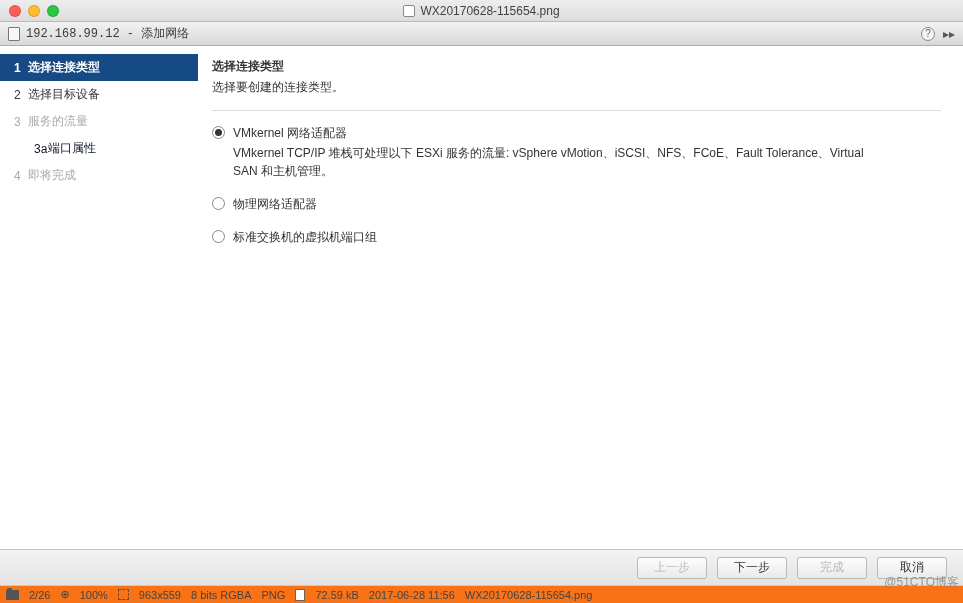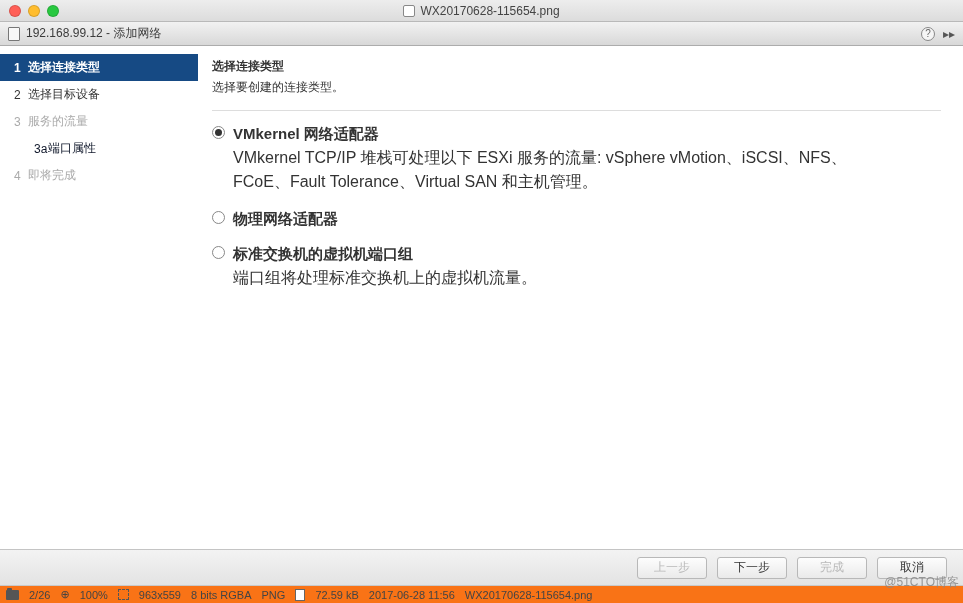--- a/index.html
+++ b/index.html
@@ -31,21 +31,21 @@
 
     
     .dialog-titlebar {
       height: 24px;
       background: linear-gradient(#f2f2f2,#d8d8d8);
       border-bottom: 1px solid #acacac;
       display: flex; align-items: center; justify-content: space-between;
       padding: 0 8px;
       color:#3a3a3a;
     }
-    .dialog-title-left { display:flex; align-items:center; gap:6px; }
+    .dialog-title-left { display:flex; align-items:center; gap:6px;font-family:Liberation Mono, monospace; }
     .host-icon {
       width:12px;height:14px;border:1px solid #777;border-radius:1px;background:#f8f8f8;display:inline-block;
     }
     .dialog-title-right { display:flex; align-items:center; gap:8px; }
     .help-icon {
       width:14px;height:14px;border:1px solid #888;border-radius:50%;
       display:inline-flex;align-items:center;justify-content:center;
       font-size:10px;color:#666;background:#f5f5f5;
     }
     .pin-icon { color:#555; font-size:12px; }
@@ -86,22 +86,22 @@
     }
     .content-title { font-size:12px; font-weight:600; margin-bottom:4px; }
     .content-sub { font-size:12px; margin-bottom:14px; }
     .divider { border-top:1px solid #ddd; margin-bottom:14px; }
     .radio-row { display:flex; align-items:flex-start; gap:8px; margin-bottom:16px; }
     .radio-outer {
       width:13px;height:13px;border:1px solid #888;border-radius:50%;
       display:inline-flex;align-items:center;justify-content:center;flex-shrink:0;margin-top:1px;background:#fff;
     }
     .radio-outer.checked::after { content:''; width:7px;height:7px;border-radius:50%;background:#333; }
-    .radio-label { font-weight:700; font-size:15px; }
-    .radio-desc { font-size:16px; color:#333; margin-top:2px; line-height:1.5; max-width:640px; }
+    .radio-label { font-weight:400; font-size:12px; }
+    .radio-desc { font-size:12px; color:#333; margin-top:2px; line-height:1.5; max-width:640px; }
 
     
     .footer {
       height:36px;
       background:linear-gradient(#f3f3f3,#e3e3e3);
       border-top:1px solid #c4c4c4;
       display:flex; justify-content:flex-end; align-items:center;
       gap:10px; padding-right:16px;
     }
     .btn {
@@ -198,21 +198,20 @@
       <span class="radio-outer"></span>
       <div>
         <div class="radio-label">物理网络适配器</div>
       </div>
     </div>
 
     <div class="radio-row">
       <span class="radio-outer"></span>
       <div>
         <div class="radio-label">标准交换机的虚拟机端口组</div>
-        <div class="radio-desc">端口组将处理标准交换机上的虚拟机流量。</div>
       </div>
     </div>
   </div>
 </div>
 
 <div class="footer">
   <div class="btn disabled">上一步</div>
   <div class="btn">下一步</div>
   <div class="btn disabled">完成</div>
   <div class="btn">取消</div>

